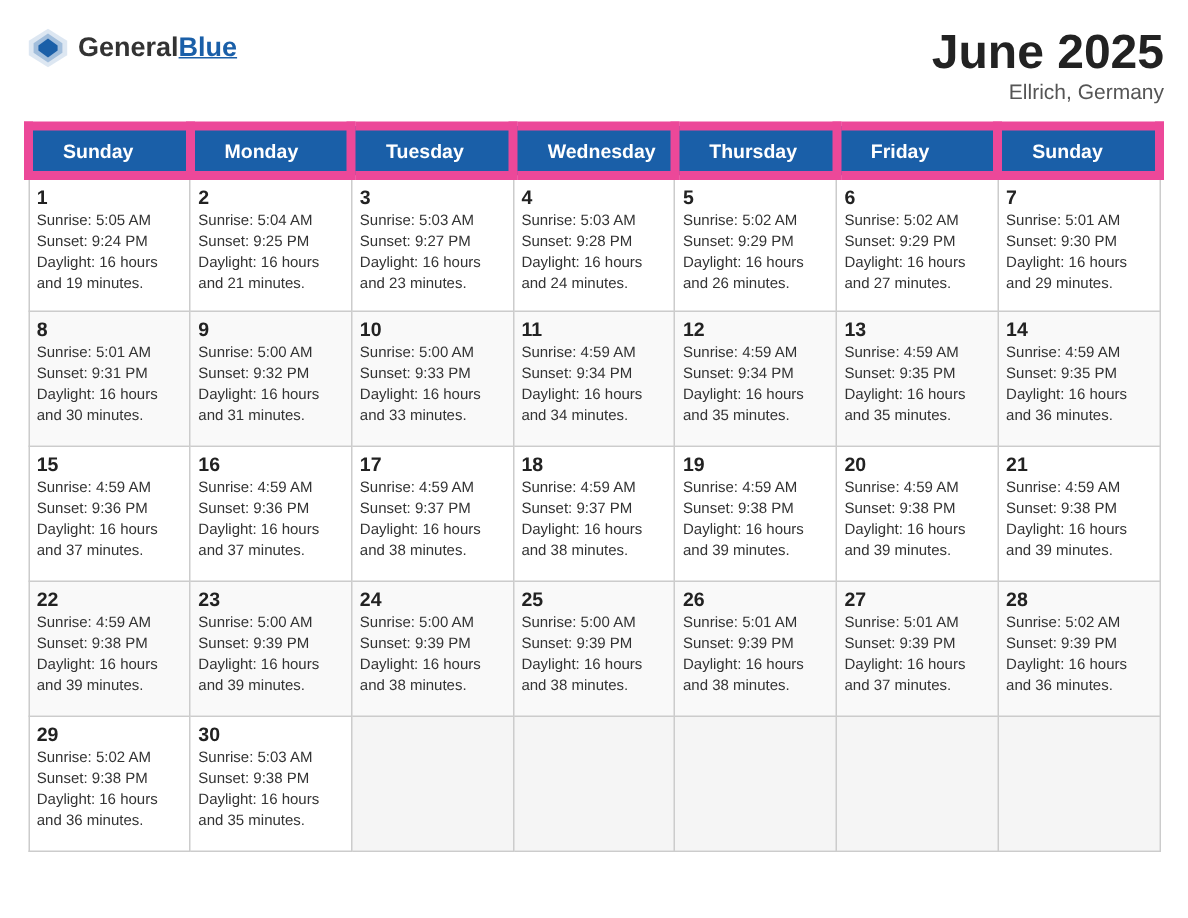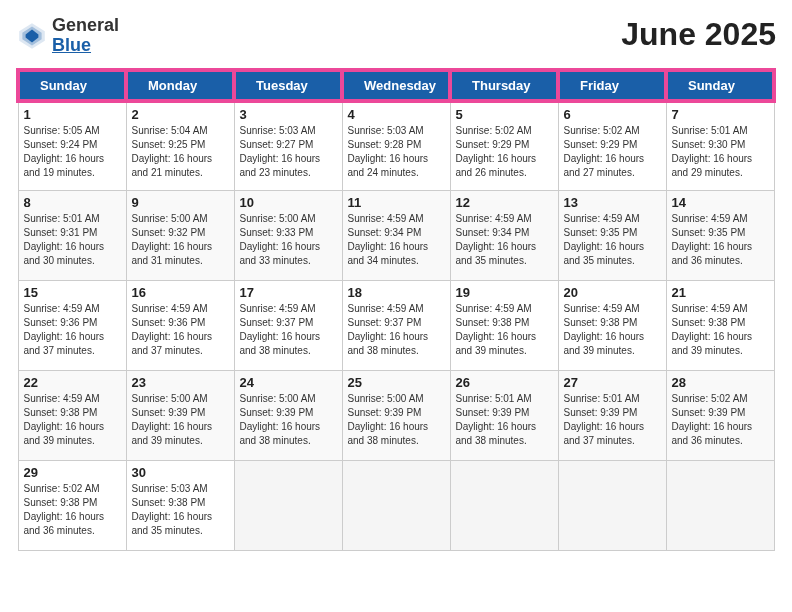--- a/index.html
+++ b/index.html
@@ -16,21 +16,21 @@
       align-items: flex-start;
       margin-bottom: 12px;
     }
     .logo {
       display: flex;
       align-items: center;
       gap: 4px;
     }
     .logo-text {
       display: flex;
-      flex-direction: column;
+      flex-direction: row;
       line-height: 1.1;
     }
     .logo-icon {
       width: 32px;
       height: 32px;
     }
     .title-block {
       text-align: right;
       margin-left: 32px;
     }
@@ -48,21 +48,21 @@
       border-collapse: collapse;
       table-layout: fixed;
     }
     th {
       background: #1a5fa8;
       color: #fff;
       font-size: 13px;
       font-weight: bold;
       padding: 6px 20px;
       text-align: left;
-      border: 4px solid #ec4899;
+      border: 6px solid #ec4899;
     }
     td {
       border: 1px solid #ccc;
       vertical-align: top;
       padding: 4px 5px;
       font-size: 10.5px;
       color: #333;
       background: #fff;
       height: 90px;
     }
@@ -95,20 +95,21 @@
       <polygon points="20,8 32,16 32,24 20,32 8,24 8,16" fill="#1a5fa8" opacity="0.3"></polygon>
       <polygon points="20,12 28,18 28,22 20,28 12,22 12,18" fill="#1a5fa8"></polygon>
     </svg>
     <div class="logo-text">
       <span style="font-size:18px;font-weight:bold;color:#333;">General</span>
       <span style="font-size:18px;font-weight:bold;color:#1a5fa8;text-decoration:underline;">Blue</span>
     </div>
   </div>
   <div class="title-block">
     <div class="month-title">June 2025</div>
+    <div class="location">Ellrich, Germany</div>
   </div>
 </div>
 
 <table>
   <thead>
     <tr id="header-row">
         <th>Sunday</th>
         <th>Monday</th>
         <th>Tuesday</th>
         <th>Wednesday</th>

